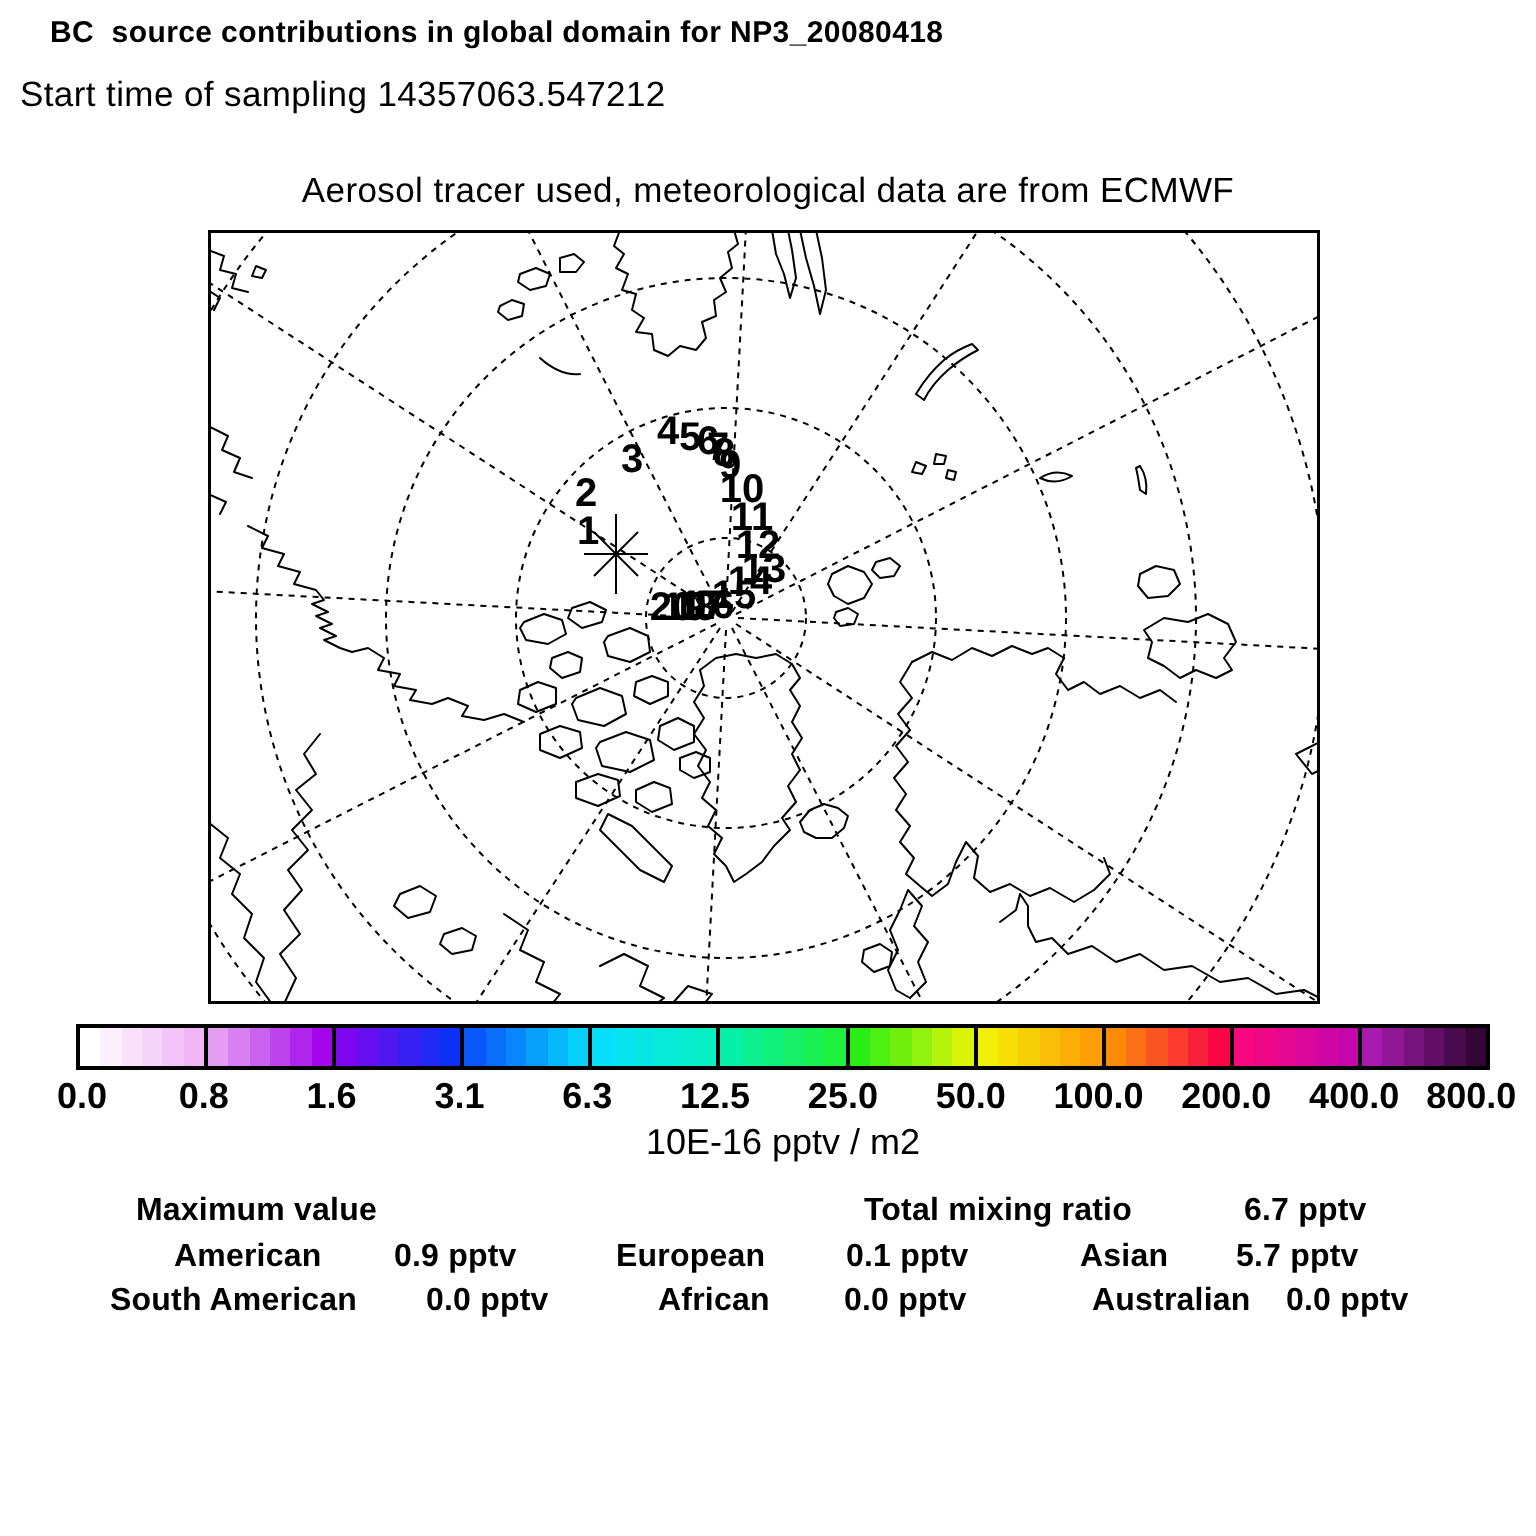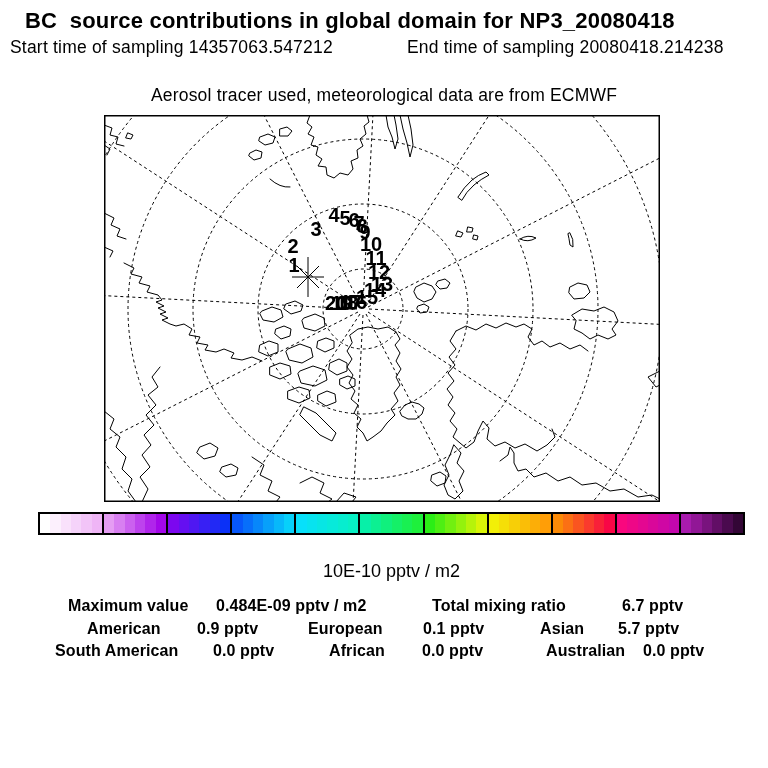--- a/index.html
+++ b/index.html
@@ -1,19 +1,19 @@
 <!DOCTYPE html>
 <html><head>
 <meta charset="utf-8">
 <style>
   html,body{margin:0;padding:0;background:#fff;}
   #canvas{position:relative;width:768px;height:768px;background:#ffffff;overflow:hidden;
           font-family:"Liberation Sans", sans-serif;color:#000;}
   .abs{position:absolute;white-space:pre;}
-  .title{left:25px;top:8px;font-size:22px;font-weight:700;letter-spacing:0.2px;}
+  .title{left:25px;top:8px;font-size:15px;font-weight:700;letter-spacing:0.2px;}
   .hline{font-size:17.5px;font-weight:400;letter-spacing:0.2px;}
   .h-start{left:10px;top:37px;}
   .h-end{left:407px;top:37px;}
   .h-lower{left:88px;top:61px;}
   .h-upper{left:407px;top:61px;}
   .h-tracer{left:0;top:85px;width:768px;text-align:center;white-space:pre;}
   
   #map{position:absolute;left:104px;top:115px;width:556px;height:387px;background:#fff;}
   
   #colorbar{position:absolute;left:38px;top:512px;width:707px;height:23px;
@@ -34,21 +34,20 @@
   .c31{left:55px;} .c32{left:213px;} .c33{left:329px;text-align:center;} .c34{left:422px;} .c35{left:546px;} .c36{left:643px;}
   svg text{font-family:"Liberation Sans", sans-serif;}
 </style>
 </head>
 <body>
 
 <div id="canvas">
 
   <div class="abs title">BC  source contributions in global domain for NP3_20080418</div>
   <div class="abs hline h-start">Start time of sampling 14357063.547212</div>
-  <div class="abs hline h-end">End time of sampling 20080418.214238</div>
   <div class="abs hline h-tracer">Aerosol tracer used, meteorological data are from ECMWF</div>
 
   <svg id="map" viewBox="0 0 556 387" xmlns="http://www.w3.org/2000/svg">
 
     <rect x="0.75" y="0.75" width="554.5" height="385.5" fill="none" stroke="#000" stroke-width="1.5"></rect>
 
     <g fill="none" stroke="#000" stroke-width="1" stroke-dasharray="3 3">
       <circle cx="259" cy="194" r="40"></circle>
       <circle cx="259" cy="194" r="105"></circle>
       <circle cx="259" cy="194" r="170"></circle>
@@ -259,24 +258,37 @@
       </div>
       <div class="cseg">
         <div class="ccell" style="background: rgb(168, 27, 174);"></div>
         <div class="ccell" style="background: rgb(145, 23, 150);"></div>
         <div class="ccell" style="background: rgb(121, 19, 126);"></div>
         <div class="ccell" style="background: rgb(98, 14, 102);"></div>
         <div class="ccell" style="background: rgb(74, 10, 78);"></div>
         <div class="ccell" style="background: rgb(51, 6, 54);"></div>
       </div>
     </div>
-  <div class="abs unit">10E-10 pptv / m2</div>
+  <div id="ticks">
+      <span style="left: 0px;">0.0</span>
+      <span style="left: 63.9091px;">0.8</span>
+      <span style="left: 127.818px;">1.6</span>
+      <span style="left: 191.727px;">3.1</span>
+      <span style="left: 255.636px;">6.3</span>
+      <span style="left: 319.545px;">12.5</span>
+      <span style="left: 383.455px;">25.0</span>
+      <span style="left: 447.364px;">50.0</span>
+      <span style="left: 511.273px;">100.0</span>
+      <span style="left: 575.182px;">200.0</span>
+      <span style="left: 639.091px;">400.0</span>
+      <span style="left: 703px;">800.0</span>
+    </div>
+  <div class="abs unit">10E-16 pptv / m2</div>
 
   <div class="abs stat r1 c11">Maximum value</div>
-  <div class="abs stat r1 c12">0.484E-09 pptv / m2</div>
   <div class="abs stat r1 c13">Total mixing ratio</div>
   <div class="abs stat r1 c14">6.7 pptv</div>
 
   <div class="abs stat r2 c21">American</div>
   <div class="abs stat r2 c22">0.9 pptv</div>
   <div class="abs stat r2 c23">European</div>
   <div class="abs stat r2 c24">0.1 pptv</div>
   <div class="abs stat r2 c25">Asian</div>
   <div class="abs stat r2 c26">5.7 pptv</div>
 

